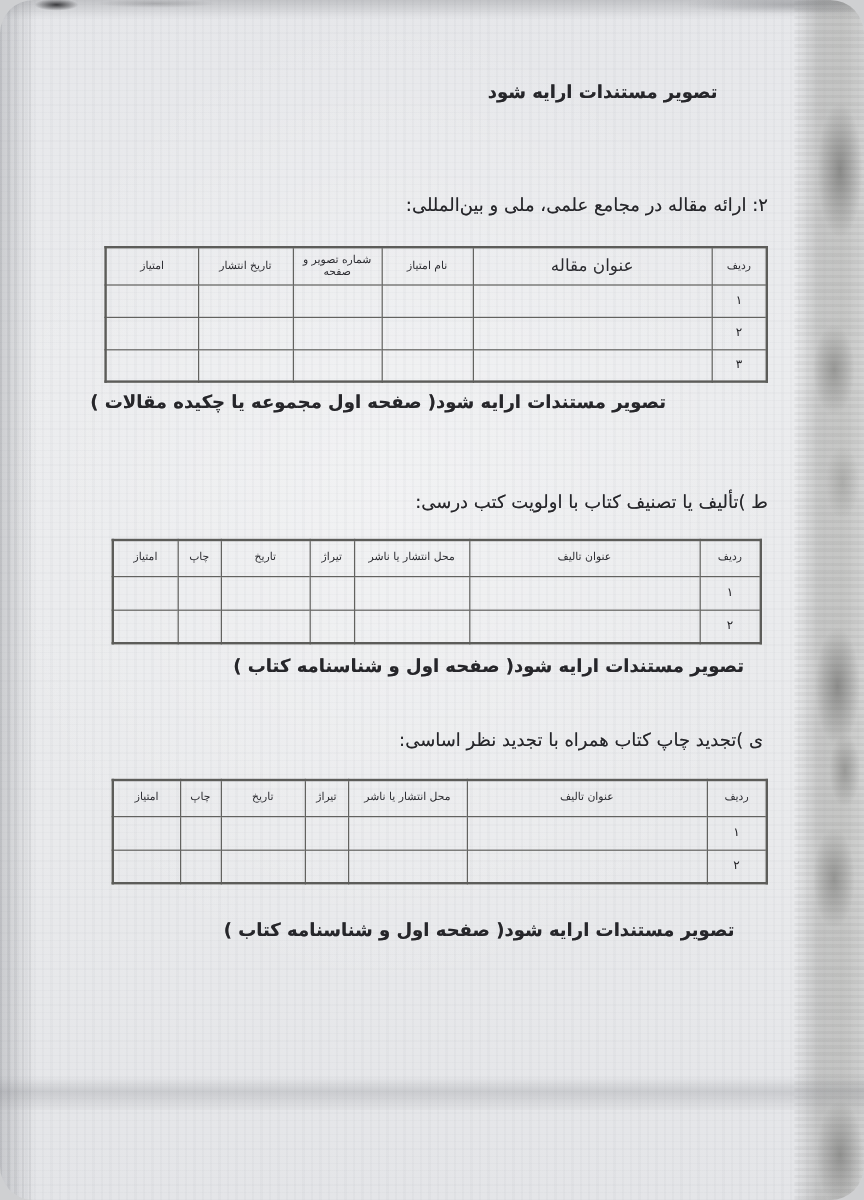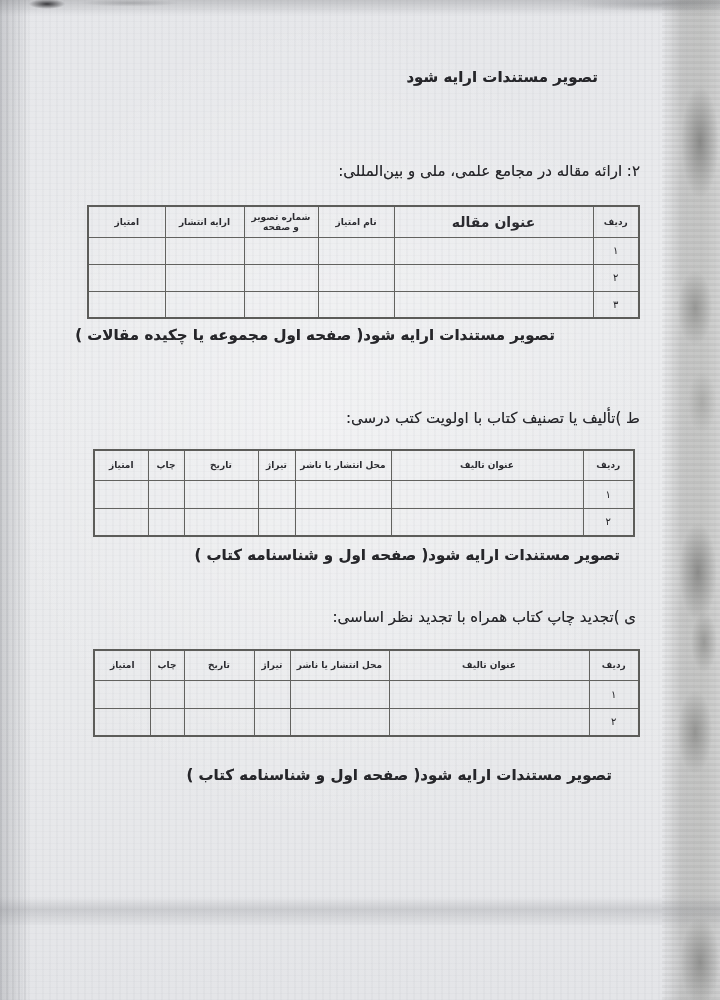--- a/index.html
+++ b/index.html
@@ -1,21 +1,21 @@
 <!DOCTYPE html>
 <html lang="fa"><head>
 <meta charset="utf-8">
 <style>
   html,body{margin:0;padding:0;background:#cfd0d2;}
   .scan{
     position:relative;width:720px;height:1000px;overflow:hidden;
     background:
       radial-gradient(ellipse 420px 520px at 45% 42%, rgba(255,255,255,.35), rgba(255,255,255,0) 80%),
       linear-gradient(to bottom,#e6e7ea 0%,#ebecee 30%,#e9eaec 70%,#e4e5e8 100%);
-    font-family:"DejaVu Sans",sans-serif;color:#26262a;
+    font-family:"DejaVu Sans",sans-serif;color:#26262a;border-radius:28px;
   }
   .scan::before{content:"";position:absolute;inset:0;pointer-events:none;
     background:
       repeating-linear-gradient(90deg, rgba(120,125,135,.045) 0 2px, rgba(0,0,0,0) 2px 7px),
       repeating-linear-gradient(0deg, rgba(120,125,135,.035) 0 1px, rgba(0,0,0,0) 1px 6px);
   }
   
   .right-band{position:absolute;top:0;right:0;width:58px;height:1000px;pointer-events:none;
     background:
       radial-gradient(ellipse 26px 78px at 38px 142px, rgba(86,86,84,.52), rgba(0,0,0,0) 72%),
@@ -52,23 +52,23 @@
   .pos-c1{top:326px;right:165px;}
   .pos-h2{top:409px;right:80px;}
   .pos-c2{top:546px;right:100px;}
   .pos-h3{top:608px;right:84px;}
   .pos-c3{top:766px;right:108px;}
 
   
   table.grid{position:absolute;border-collapse:collapse;table-layout:fixed;direction:rtl;
     border:2px solid #5c5c59;}
   table.grid th,table.grid td{border:1px solid #62625f;padding:0 3px;overflow:hidden;}
-  table.grid th{font-weight:bold;font-size:9px;text-align:center;vertical-align:middle;color:#2b2b30;}
+  table.grid th{font-weight:normal;font-size:9px;text-align:center;vertical-align:middle;color:#2b2b30;}
   th.big{font-size:15px;font-weight:normal;}
-  th.big.b1{font-weight:bold;font-size:14px;}
+  th.big.b1{font-weight:normal;font-size:14px;}
   td.rownum{font-size:10px;text-align:center;vertical-align:middle;color:#222226;}
   .t1{left:87px;top:205px;width:551px;}
   .t1 tr.hdr{height:31px;} .t1 tr.row{height:27px;}
   .t2{left:93px;top:449px;width:540px;}
   .t2 tr.hdr{height:30px;} .t2 tr.row{height:28px;}
   .t3{left:93px;top:649px;width:545px;}
   .t3 tr.hdr{height:30px;} .t3 tr.row{height:28px;}
 </style>
 </head>
 <body>
@@ -91,21 +91,21 @@
       <col style="width:74px">
         <col style="width:79px">
         <col style="width:77px">
     </colgroup>
     <thead>
       <tr class="hdr">
         <th>ردیف</th>
         <th class="big b1">عنوان مقاله</th>
         <th>نام امتیاز</th>
         <th>شماره تصویر و صفحه</th>
-        <th>ارایه انتشار</th>
+        <th>تاریخ انتشار</th>
         <th>امتیاز</th>
       </tr>
     </thead>
     <tbody>
       <tr class="row">
         <td class="rownum">۱</td>
         <td></td>
         <td></td>
         <td></td>
         <td></td>

